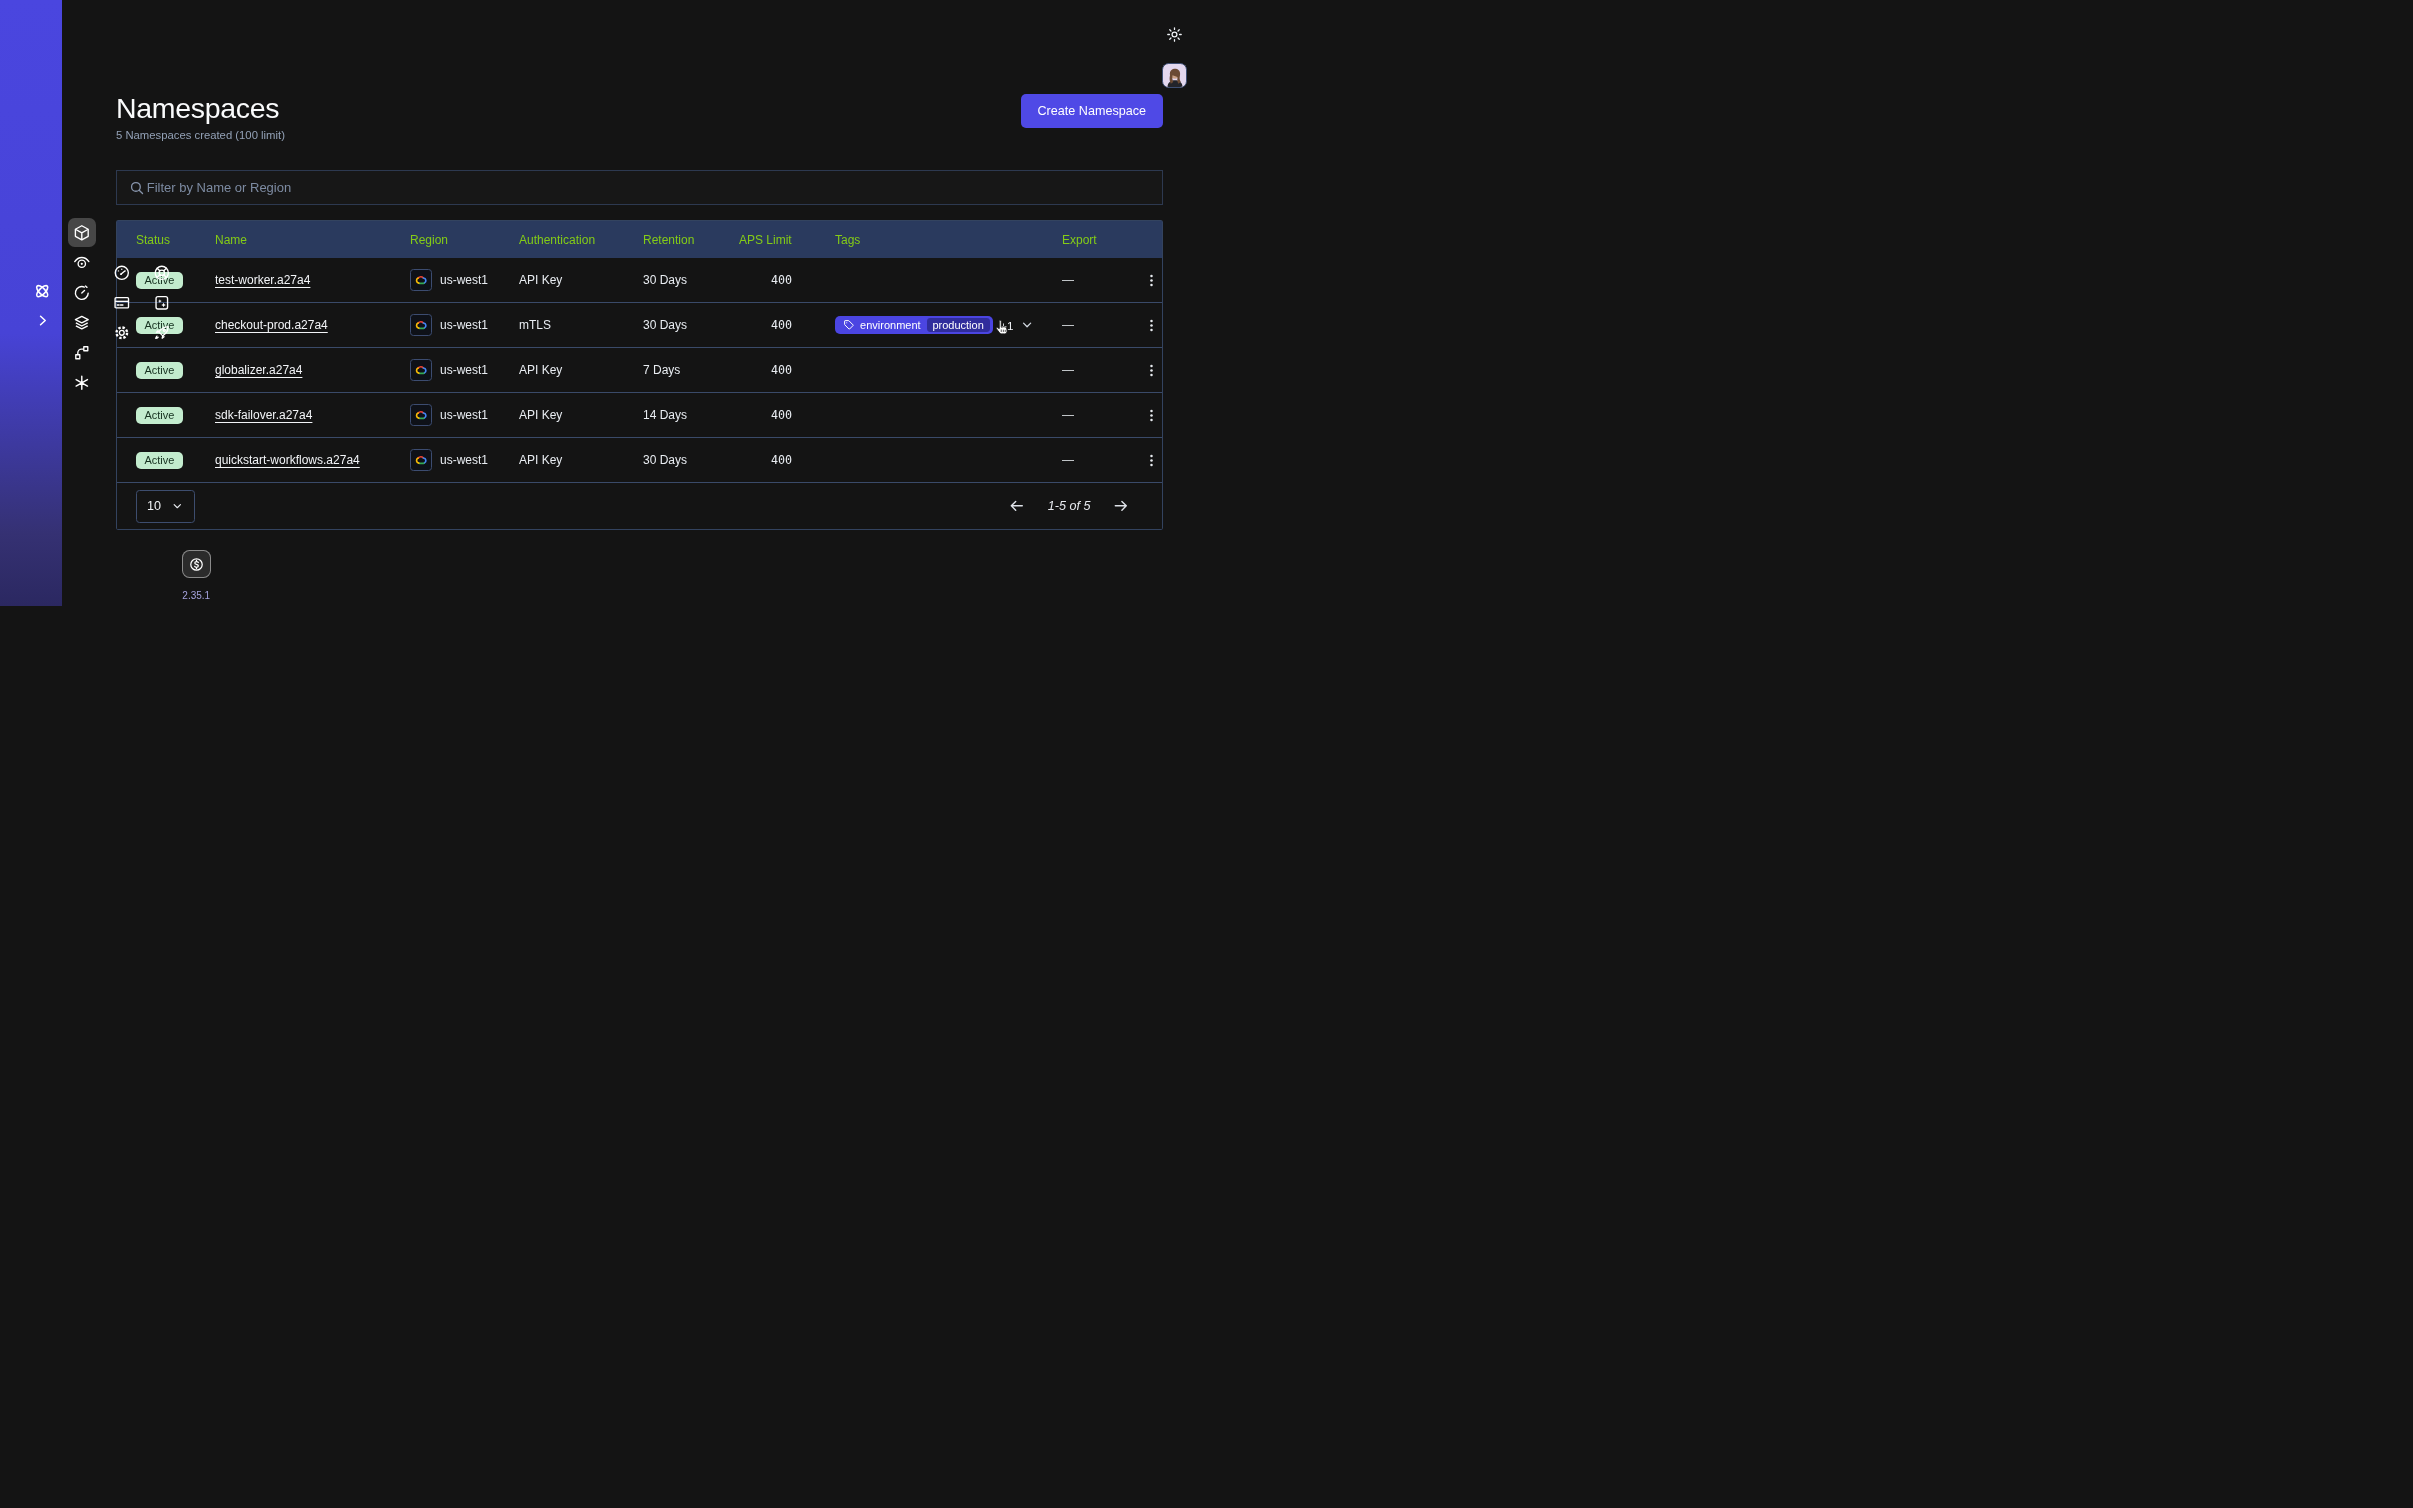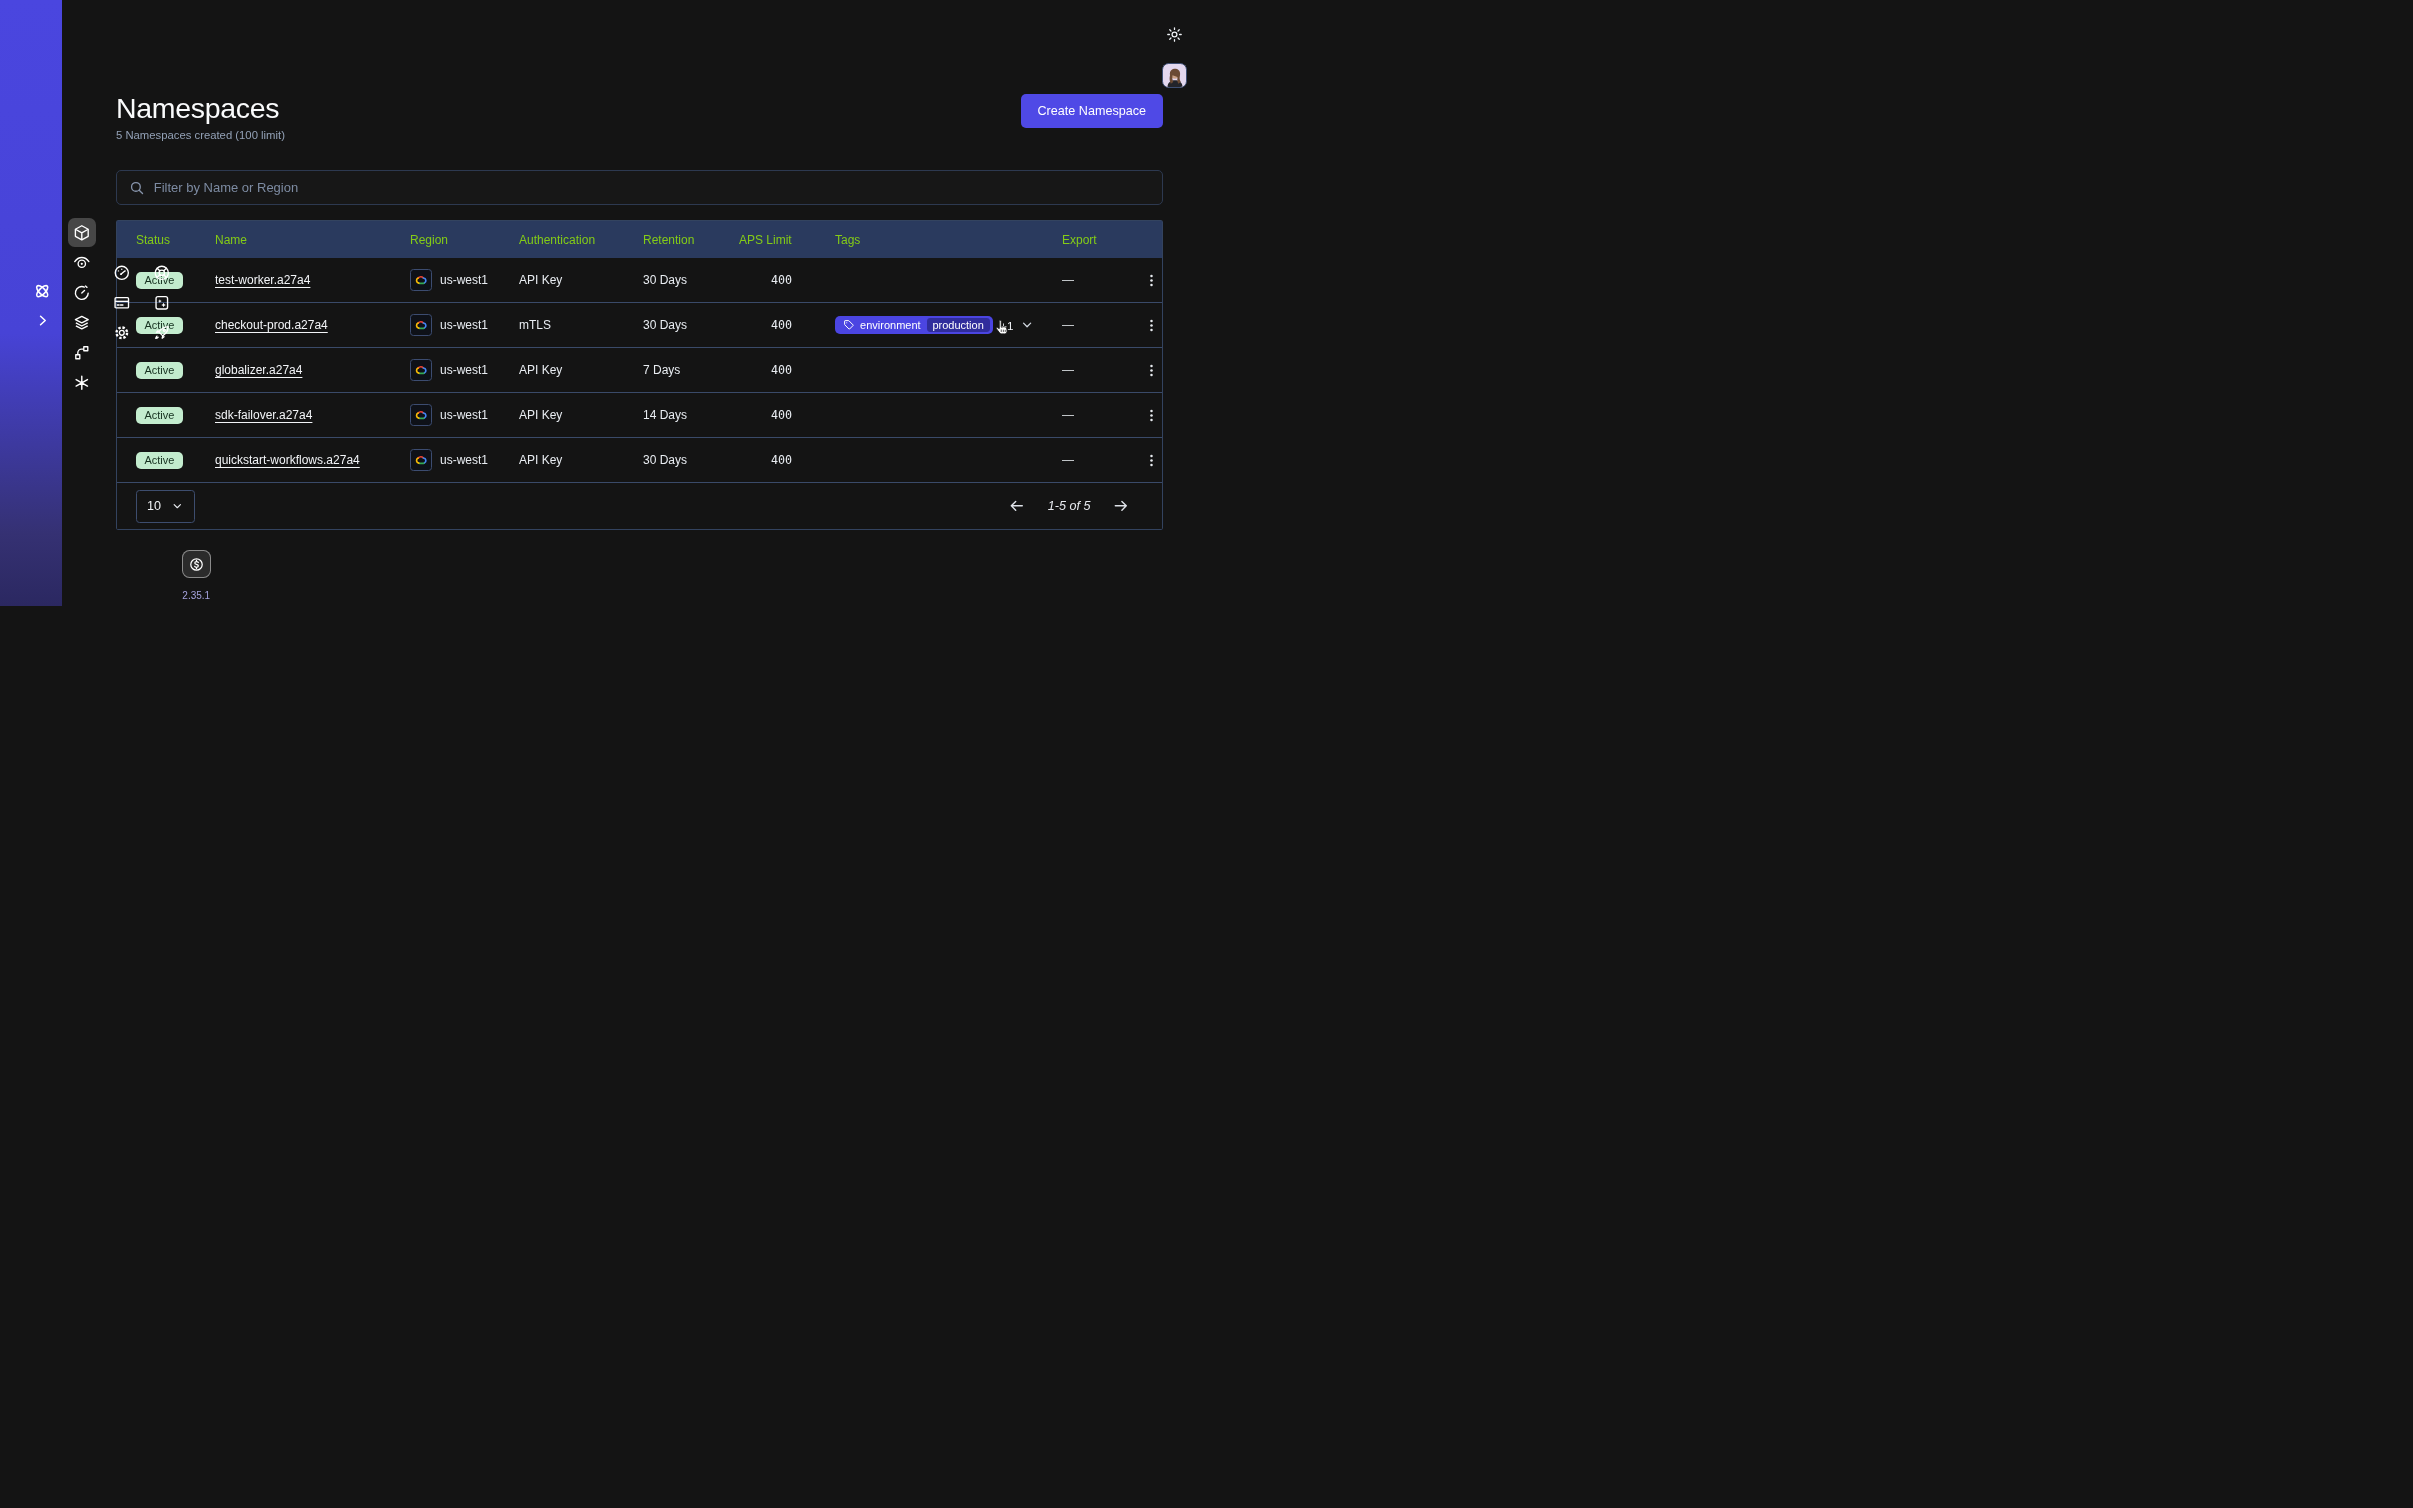--- a/index.html
+++ b/index.html
@@ -28,22 +28,22 @@
   .icon-btn{background:none;border:none;color:#eef1f5;padding:0;display:flex;align-items:center;cursor:pointer;}
   .avatar{width:25px;height:25px;border-radius:6.7px;border:1.7px solid #3e4f73;background:#e3d7ee;overflow:hidden;cursor:pointer;padding:0;display:flex;align-items:flex-end;justify-content:center;}
 
   .content{padding:54px 44px 0 54px;}
   .page-head{display:flex;justify-content:space-between;align-items:flex-start;}
   .page-title{margin:0;font-size:28.5px;font-weight:500;letter-spacing:-0.3px;color:#fafbfc;line-height:1.0;}
   .page-sub{margin-top:6.7px;font-size:11.3px;color:#93a1b6;}
   .create-btn{height:34px;padding:0 17px;border:none;border-radius:5px;background:#4f49e6;color:#fff;
     font-size:12.6px;font-family:inherit;cursor:pointer;}
 
-  .searchbar{margin-top:29px;height:33px;border:0.8px solid #2d3950;border-radius:5px;background:rgba(255,255,255,0.015);
-    display:flex;align-items:center;padding:0 11.7px;gap:7px;color:#7d8ba2;}
+  .searchbar{margin-top:29px;height:33px;border:0.8px solid #2d3950;border-radius:0;background:rgba(255,255,255,0.015);
+    display:flex;align-items:center;padding:0 11.7px;gap:0;color:#7d8ba2;}
   .searchbar input{flex:1;background:transparent;border:none;outline:none;color:#e8ecf2;font-size:13px;font-family:inherit;}
   .searchbar input::placeholder{color:#7d8ba2;}
 
   
   .table{margin-top:15px;border:0.8px solid #33435f;border-radius:1.7px;}
   .trow{display:grid;grid-template-columns:79px 195px 109px 124px 96px 53px 43px 227px 77px 1fr;
     align-items:center;padding-left:19px;}
   .thead{height:37px;background:#2a3a5e;color:#84cc16;font-size:12px;}
   .thead .hcell{font-weight:400;}
   .tbody .trow{height:44px;border-top:0.8px solid #3a4a69;font-size:12px;color:#e9edf2;}

